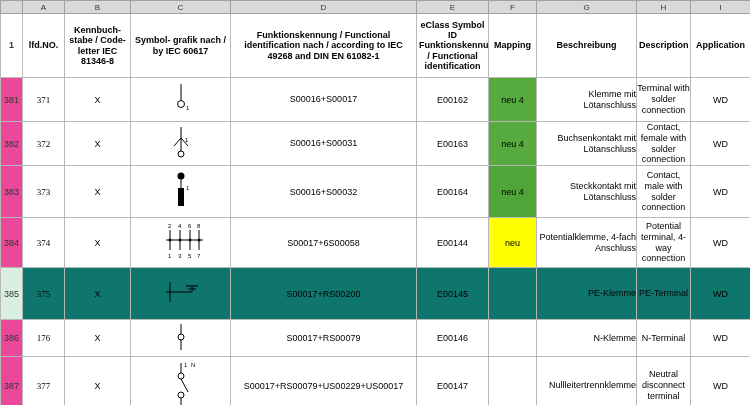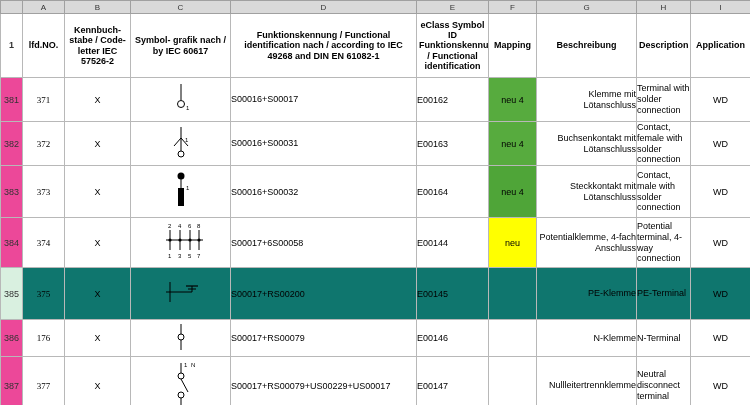--- a/index.html
+++ b/index.html
@@ -60,25 +60,25 @@
     text-align: center;
     font-weight: bold;
     font-size: 9px;
     line-height: 1.15;
     padding: 2px 2px;
     vertical-align: middle;
   }
   td.c-lfd { text-align: center; font-family: Liberation Serif, serif; }
   td.c-x { text-align: center; font-weight: bold; font-size: 11px; }
   td.c-sym { text-align: center; }
-  td.c-fn { text-align: left; padding: 2px 3px; line-height: 1.15; }
-  td.c-ec { text-align: left; padding: 2px 3px; }
+  td.c-fn { text-align: center; padding: 2px 3px; line-height: 1.15; }
+  td.c-ec { text-align: center; padding: 2px 3px; }
   td.c-map { text-align: center; font-size: 9px; }
   td.c-de { text-align: right; padding: 2px 3px; line-height: 1.2; }
-  td.c-en { text-align: left; padding: 2px 3px; line-height: 1.2; }
+  td.c-en { text-align: center; padding: 2px 3px; line-height: 1.2; }
   td.c-app { text-align: center; }
   .map-green { background: #57ab3e; }
   .map-green2 { background: #4fa538; }
   .map-yellow { background: #ffff00; }
   tr.shaded td { background: #0f766e; }
   tr.shaded td.rowhead { background: #d9d9d9; }
   tr.shaded td.rowhead.sel { background: #d9f0e0; }
 
   
   .sym {
@@ -118,21 +118,21 @@
     <td>E</td>
     <td>F</td>
     <td>G</td>
     <td>H</td>
     <td>I</td>
   </tr>
 
   <tr class="header" style="height:64px">
     <td class="rowhead">1</td>
     <td>lfd.NO.</td>
-    <td>Kennbuch-stabe / Code-letter IEC 57526-2</td>
+    <td>Kennbuch-stabe / Code-letter IEC 81346-8</td>
     <td>Symbol- grafik nach / by IEC 60617</td>
     <td>Funktionskennung / Functional identification nach / according to IEC 49268 and DIN EN 61082-1</td>
     <td>eClass Symbol ID Funktionskennung / Functional identification</td>
     <td>Mapping</td>
     <td>Beschreibung</td>
     <td>Description</td>
     <td>Application</td>
   </tr>
 
   <tr style="height:44px">

